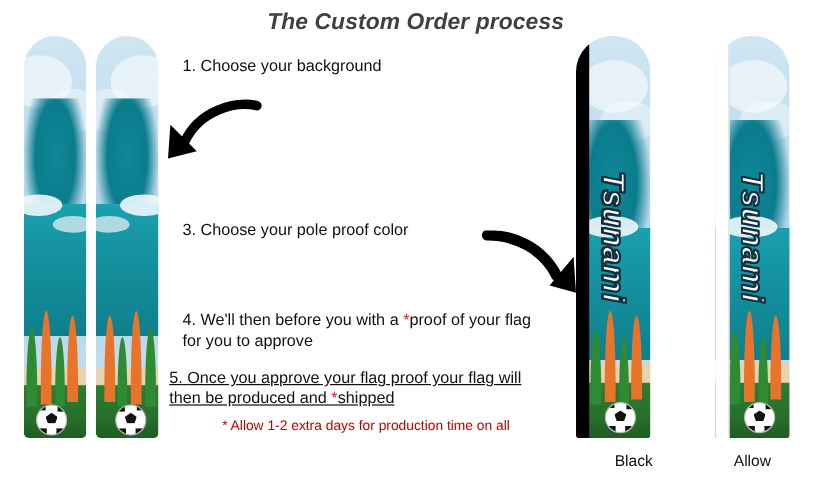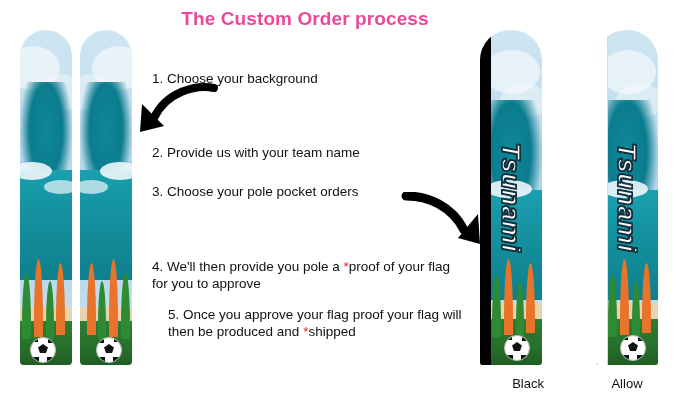--- a/index.html
+++ b/index.html
@@ -9,36 +9,37 @@
     font-family:"Liberation Sans", sans-serif;
     overflow:hidden;
     position:relative;
   }
   #stage{position:absolute;left:0;top:0;width:682px;height:405px;}
 
   
   .title{
     position:absolute;
     left:140px;top:8px;width:330px;
-    text-align:center;
-    font-size:19px;font-weight:bold;color:#ec4899;
+    text-align:right;
+    font-size:19px;font-weight:bold;color:#404040;
     letter-spacing:0.1px;
+    font-style:italic;
   }
 
   
   .step{
     position:absolute;
     font-size:13.5px;color:#111;
     line-height:17px;
   }
-  .step1{left:152px;top:46px;width:300px;margin-top:24px;}
+  .step1{left:152px;top:46px;width:300px;}
   .step2{left:152px;top:144px;width:300px;}
   .step3{left:152px;top:183px;width:300px;}
   .step4{left:152px;top:258px;width:310px;}
-  .step5{left:168px;top:306px;width:312px;}
+  .step5{left:141px;top:306px;width:312px;text-decoration:underline;}
   .asterisk{color:#e02020;}
 
   .footnote{
     position:absolute;
     left:150px;top:348px;width:310px;
     text-align:center;
     font-size:11.5px;color:#c00000;
     line-height:14px;
   }
 
@@ -162,41 +163,38 @@
 
   <div class="divider" style="left:72px;top:24px;width:8px;height:346px;"></div>
 
   <div class="title">The Custom Order process</div>
 
   <div class="step step1">
     <span>1.</span>
     <span>Choose your background</span>
   </div>
 
-  <div class="step step2">
-    <span>2.</span>
-    <span>Provide us with your team name</span>
-  </div>
 
   <div class="step step3">
     <span>3.</span>
-    <span>Choose your pole pocket orders</span>
+    <span>Choose your pole proof color</span>
   </div>
 
   <div class="step step4">
     <span>4.</span>
-    <span>We'll then provide you pole a </span><span class="asterisk">*</span><span>proof of your flag for you to approve</span>
+    <span>We'll then before you with a </span><span class="asterisk">*</span><span>proof of your flag for you to approve</span>
   </div>
 
   <div class="step step5">
     <span>5.</span>
     <span>Once you approve your flag proof your flag will then be produced and </span><span class="asterisk">*</span><span>shipped</span>
   </div>
 
   <div class="footnote">
+    <div>* Allow 1-2 extra days for production time on all</div>
   </div>
 
   <div class="arrow arrow-left">
     <svg width="80" height="58" viewBox="0 0 80 58">
       <path d="M74 6 C56 2 26 10 14 36" fill="none" stroke="#000" stroke-width="8" stroke-linecap="round"></path>
       <polygon points="2,22 24,44 0,50" fill="#000"></polygon>
     </svg>
   </div>
 
   <div class="arrow arrow-right">

